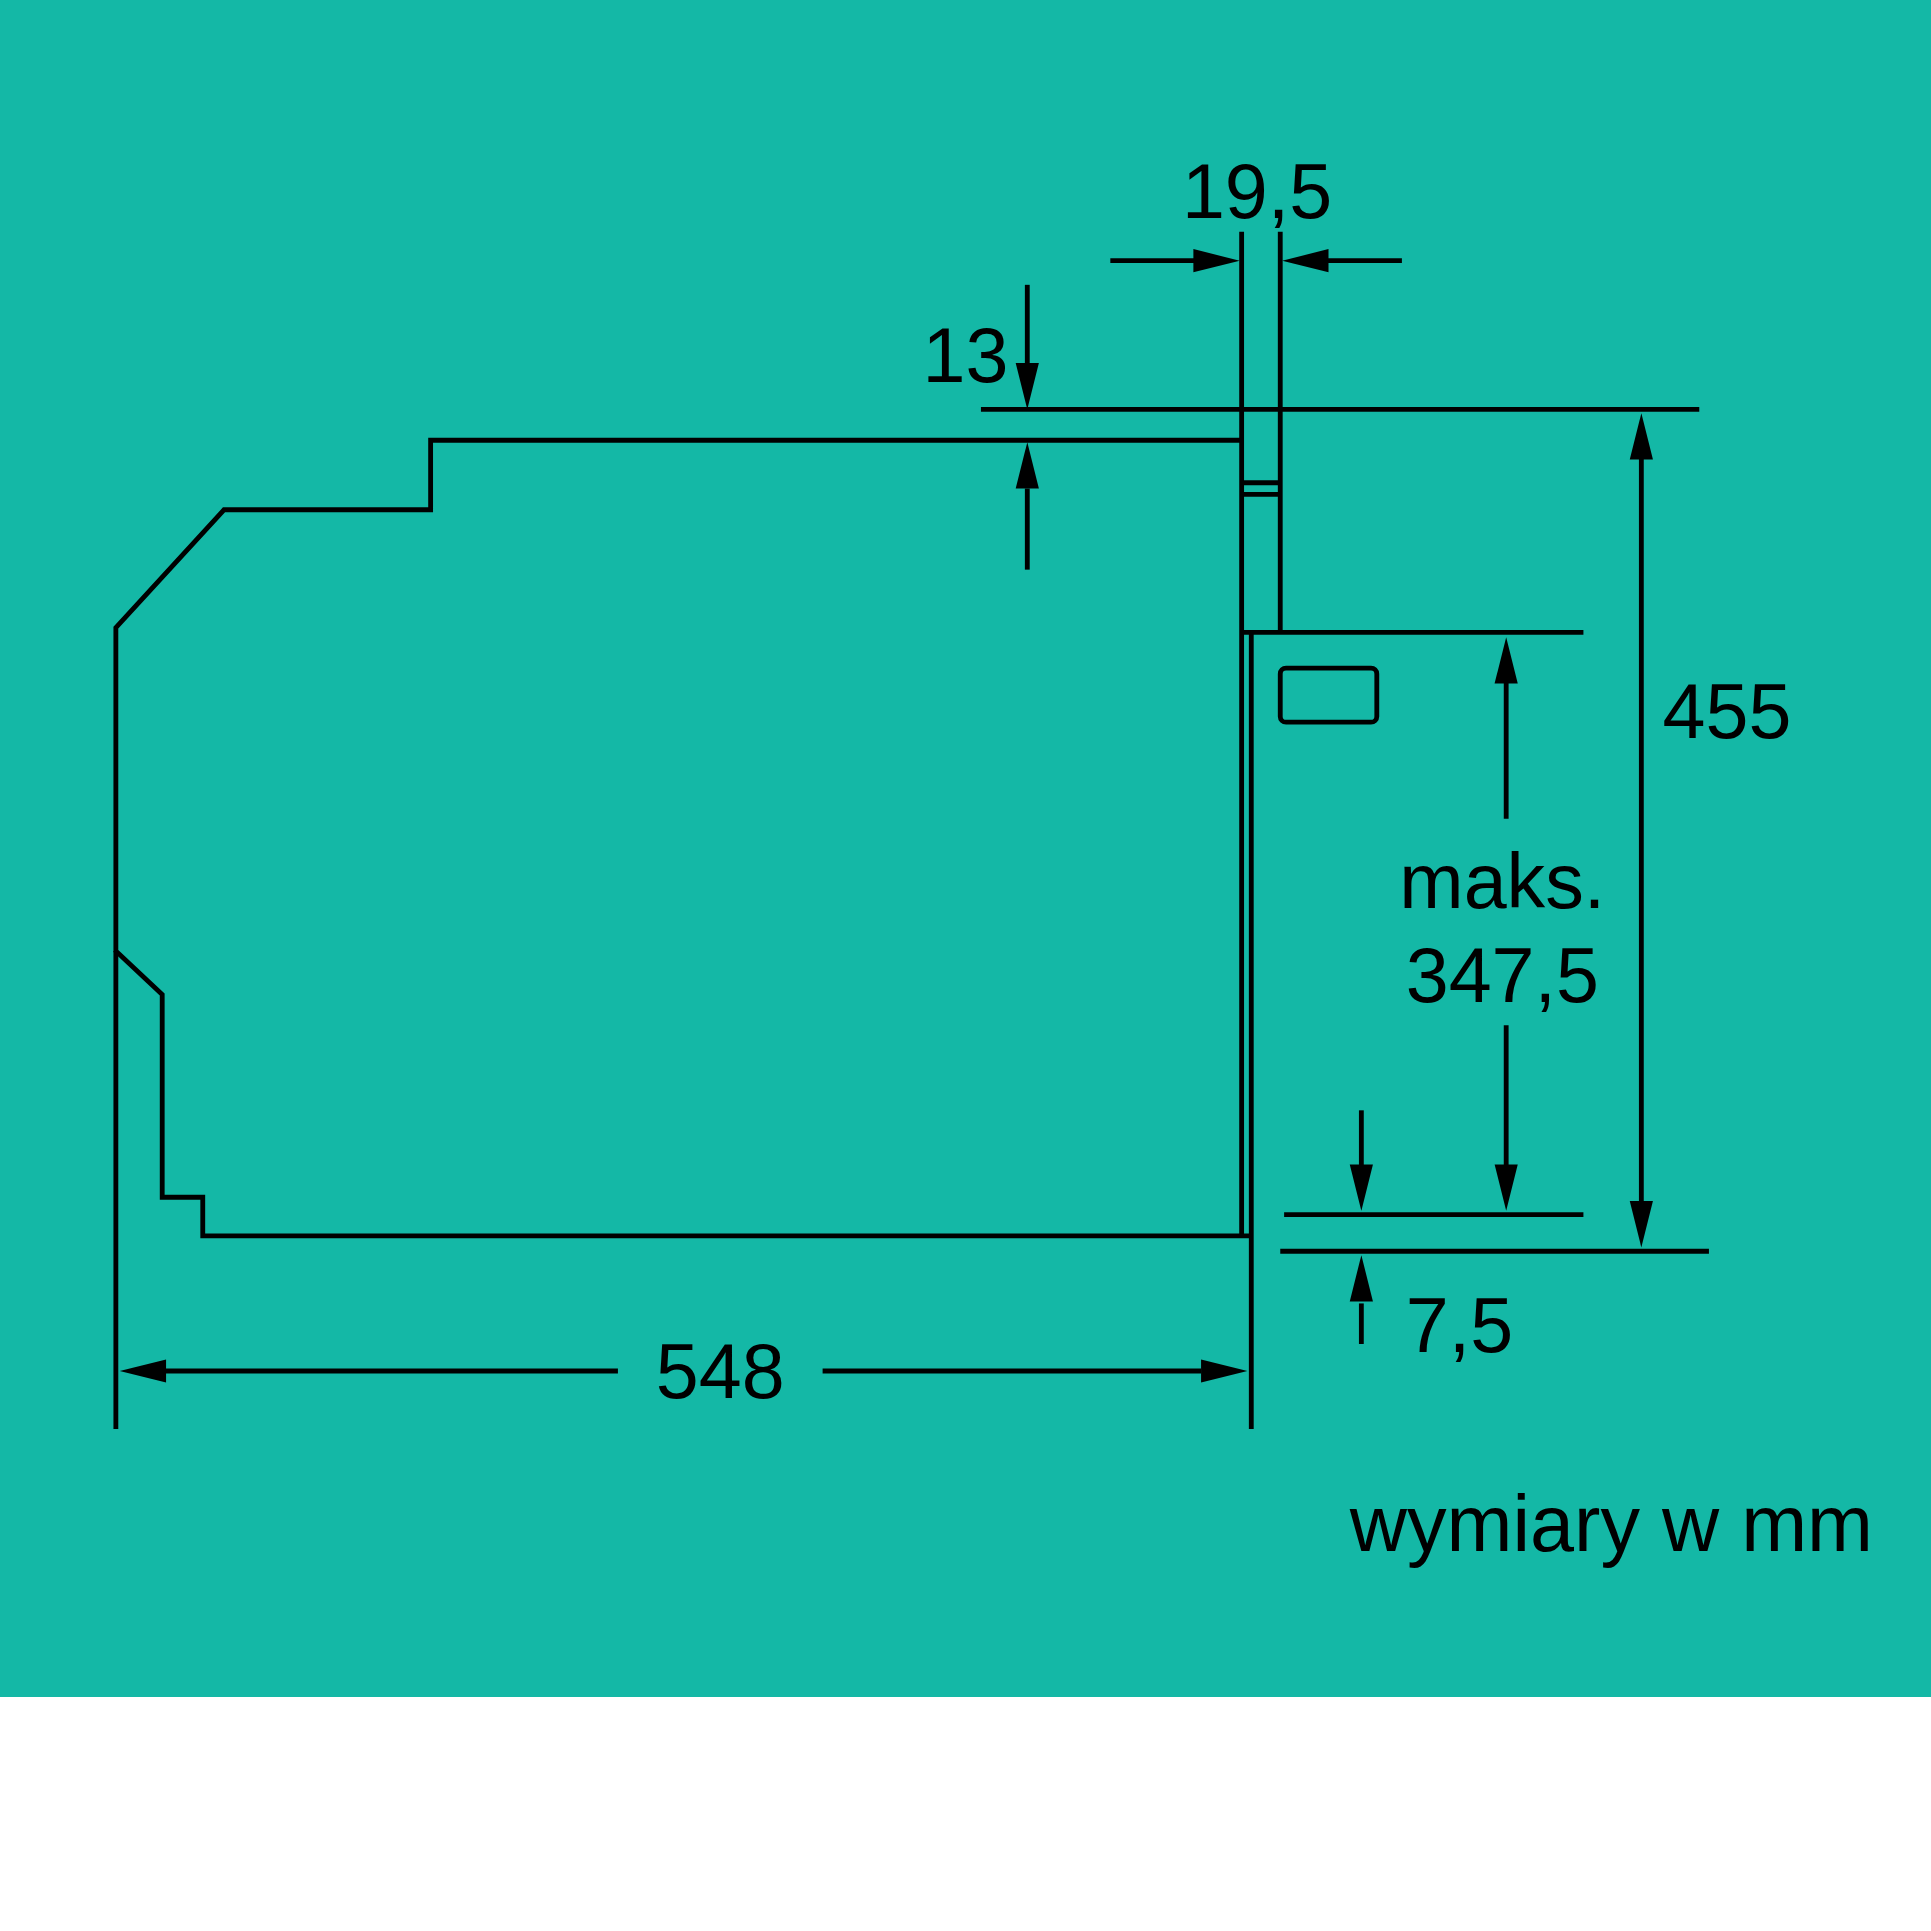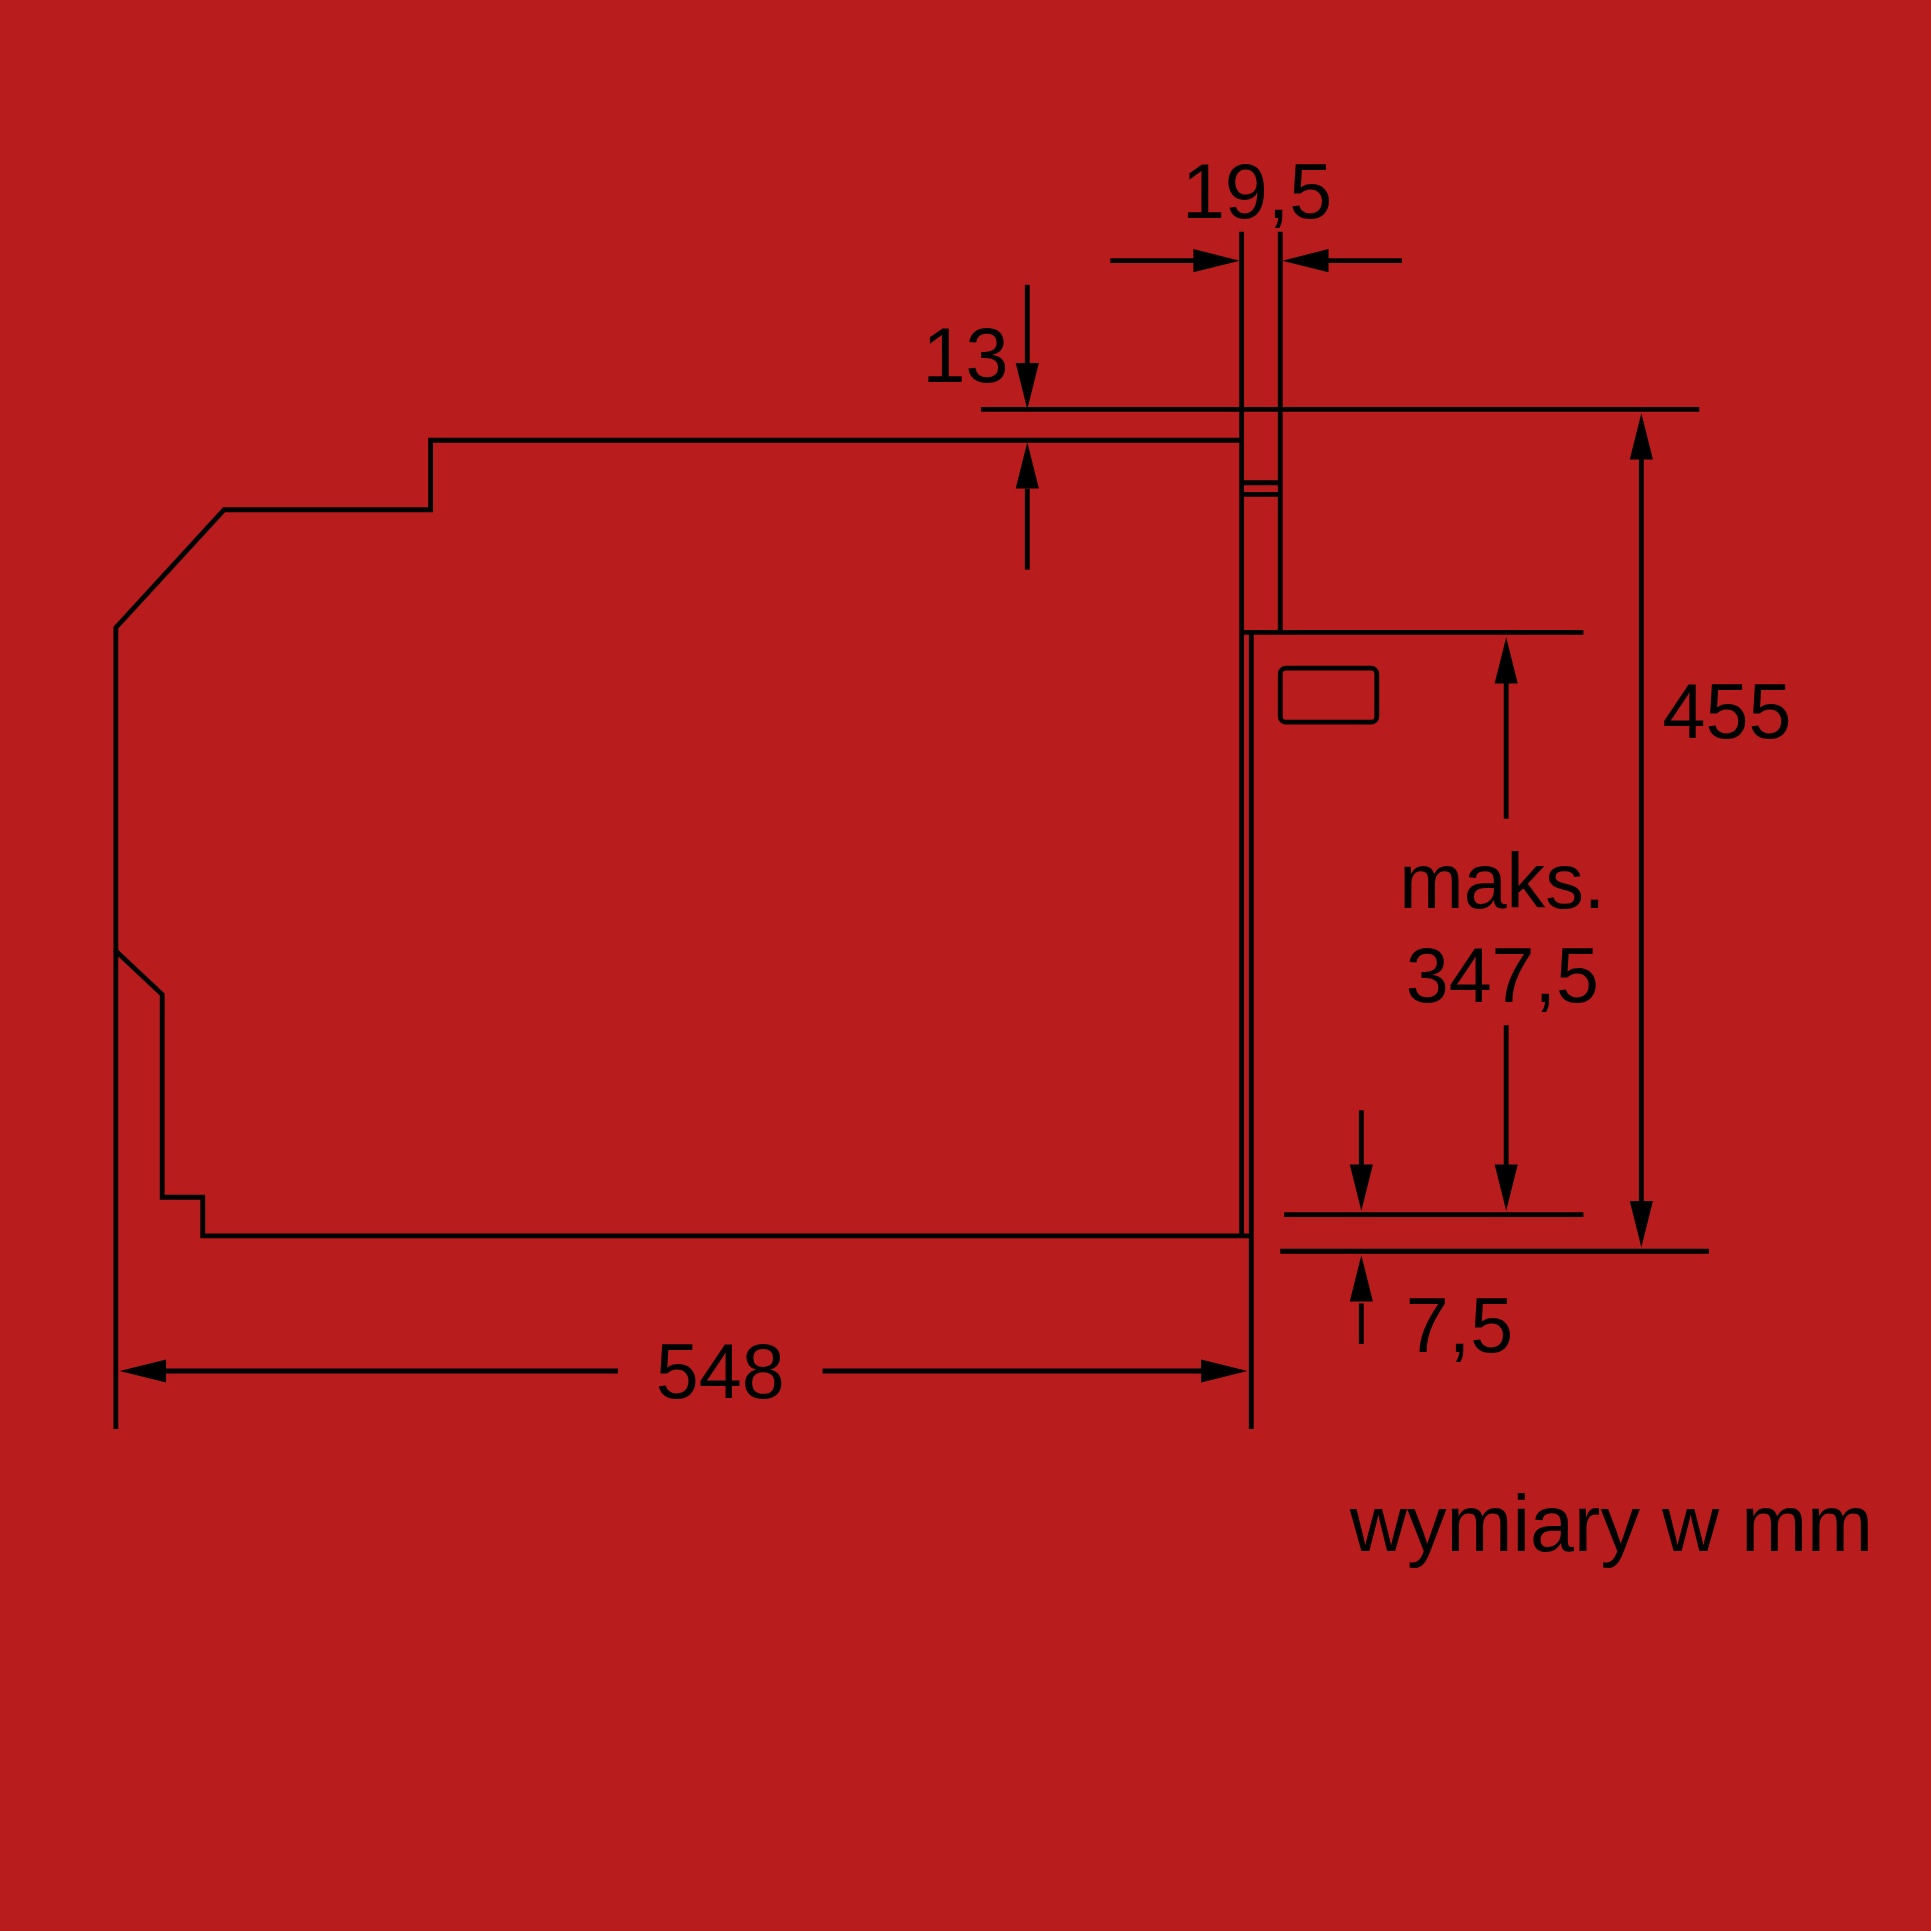--- a/index.html
+++ b/index.html
@@ -3,22 +3,22 @@
 <meta charset="utf-8">
 <style>
   html, body {
     margin: 0;
     padding: 0;
     background: #ffffff;
   }
   .canvas {
     position: relative;
     width: 1931px;
-    height: 1931px;
-    background: #b91c1c;
+    height: 1697px;
+    background: #14b8a6;
     overflow: hidden;
     text-decoration: underline;
   }
   svg {
     display: block;
   }
   .line {
     stroke: #000000;
     stroke-width: 5;
     fill: none;

